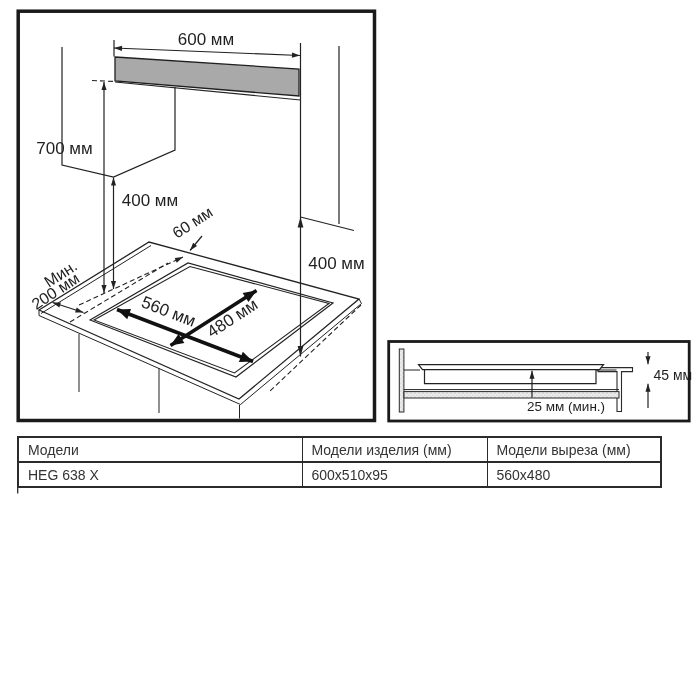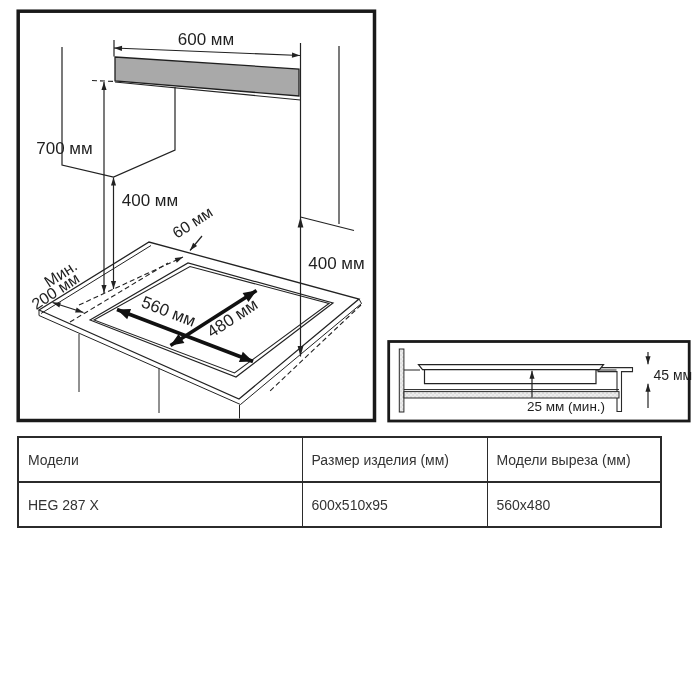--- a/index.html
+++ b/index.html
@@ -11,21 +11,21 @@
   .dim-label-sm{font-size:16px;}
   .sec-label{font-size:14px;}
   .sec-label-sm{font-size:13.5px;}
   .thin{stroke:#222;stroke-width:1.2;fill:none;}
   .thin1{stroke:#222;stroke-width:1;fill:none;}
   .dashed{stroke:#222;stroke-width:1.1;fill:none;stroke-dasharray:5 3;}
   .thick{stroke:#111;stroke-width:3.5;fill:none;}
   .spec-table{position:absolute;left:11px;top:436px;width:643px;border-collapse:collapse;
               table-layout:fixed;background:transparent;}
   .spec-table th,.spec-table td{border:1.6px solid #2b2b2b;font-size:14px;font-weight:normal;
-              color:#333;text-align:left;padding:12px 9px;height:19px;vertical-align:middle;
+              color:#333;text-align:left;padding:2px 9px;height:19px;vertical-align:middle;
               overflow:hidden;white-space:nowrap;}
   .spec-table{border:2px solid #2b2b2b;}
   .spec-table thead th{border-bottom:2px solid #2b2b2b;}
 </style>
 </head>
 <body>
 
 <div class="stage">
 
 <svg width="700" height="700" viewBox="0 0 700 700">
@@ -165,26 +165,26 @@
 
 <table class="spec-table">
   <colgroup>
     <col style="width:284px">
         <col style="width:185px">
         <col style="width:174px">
   </colgroup>
   <thead>
     <tr>
       <th>Модели</th>
-      <th>Размер изделия (мм)</th>
+      <th>Модели изделия (мм)</th>
       <th>Модели выреза (мм)</th>
     </tr>
   </thead>
   <tbody>
     <tr>
-      <td>HEG 287 X</td>
+      <td>HEG 638 X</td>
       <td>600x510x95</td>
       <td>560x480</td>
     </tr>
   </tbody>
 </table>
 
 </div>
 
 </body></html>

